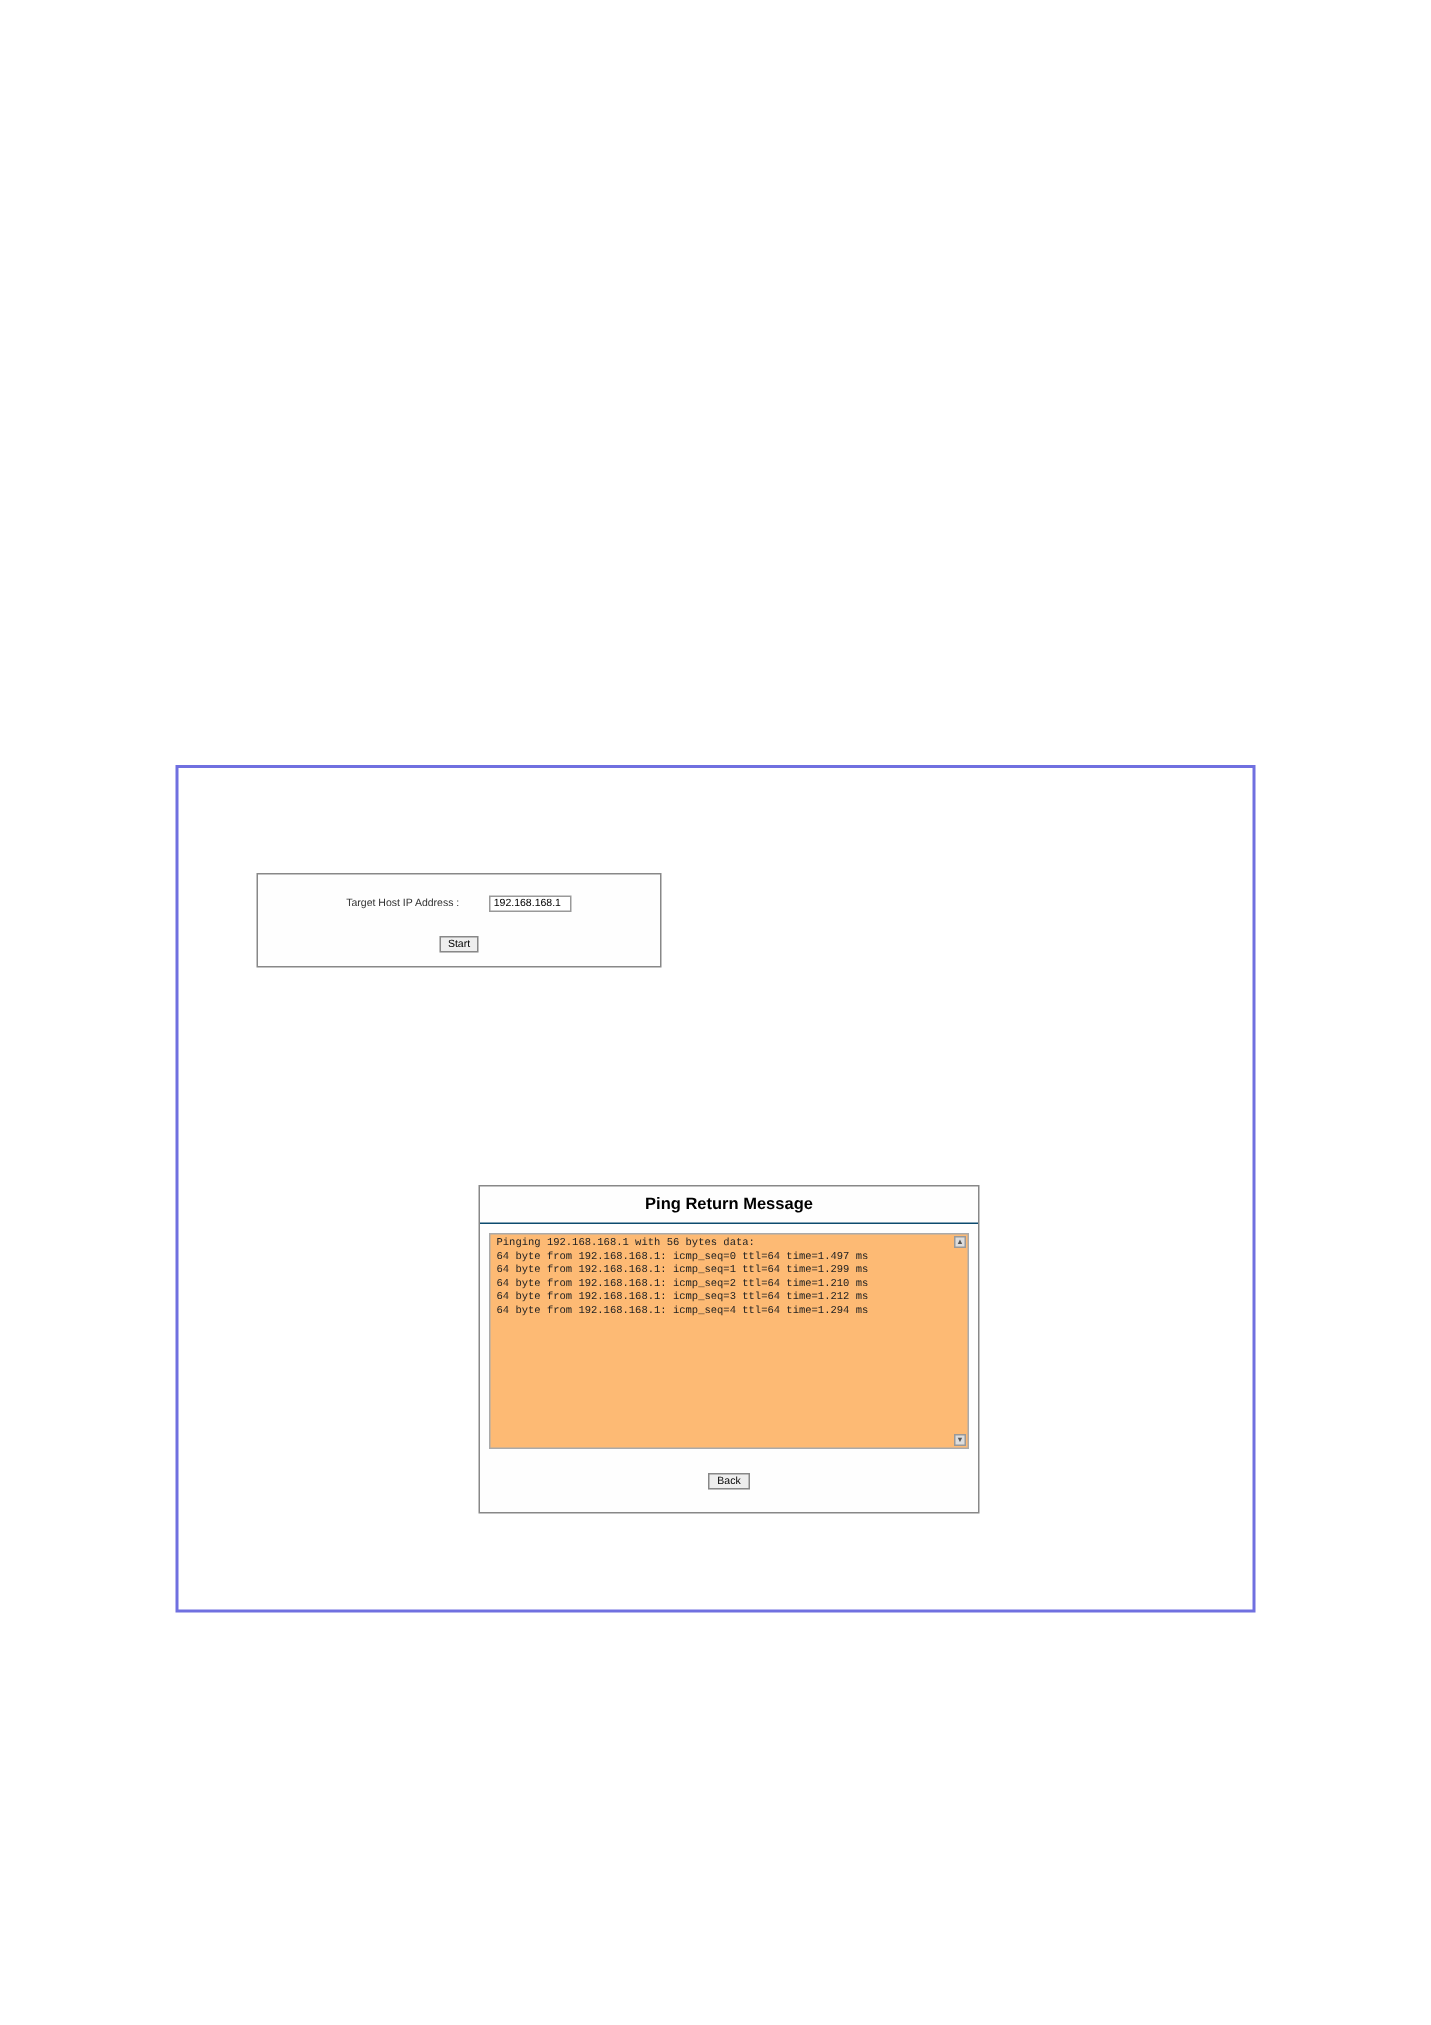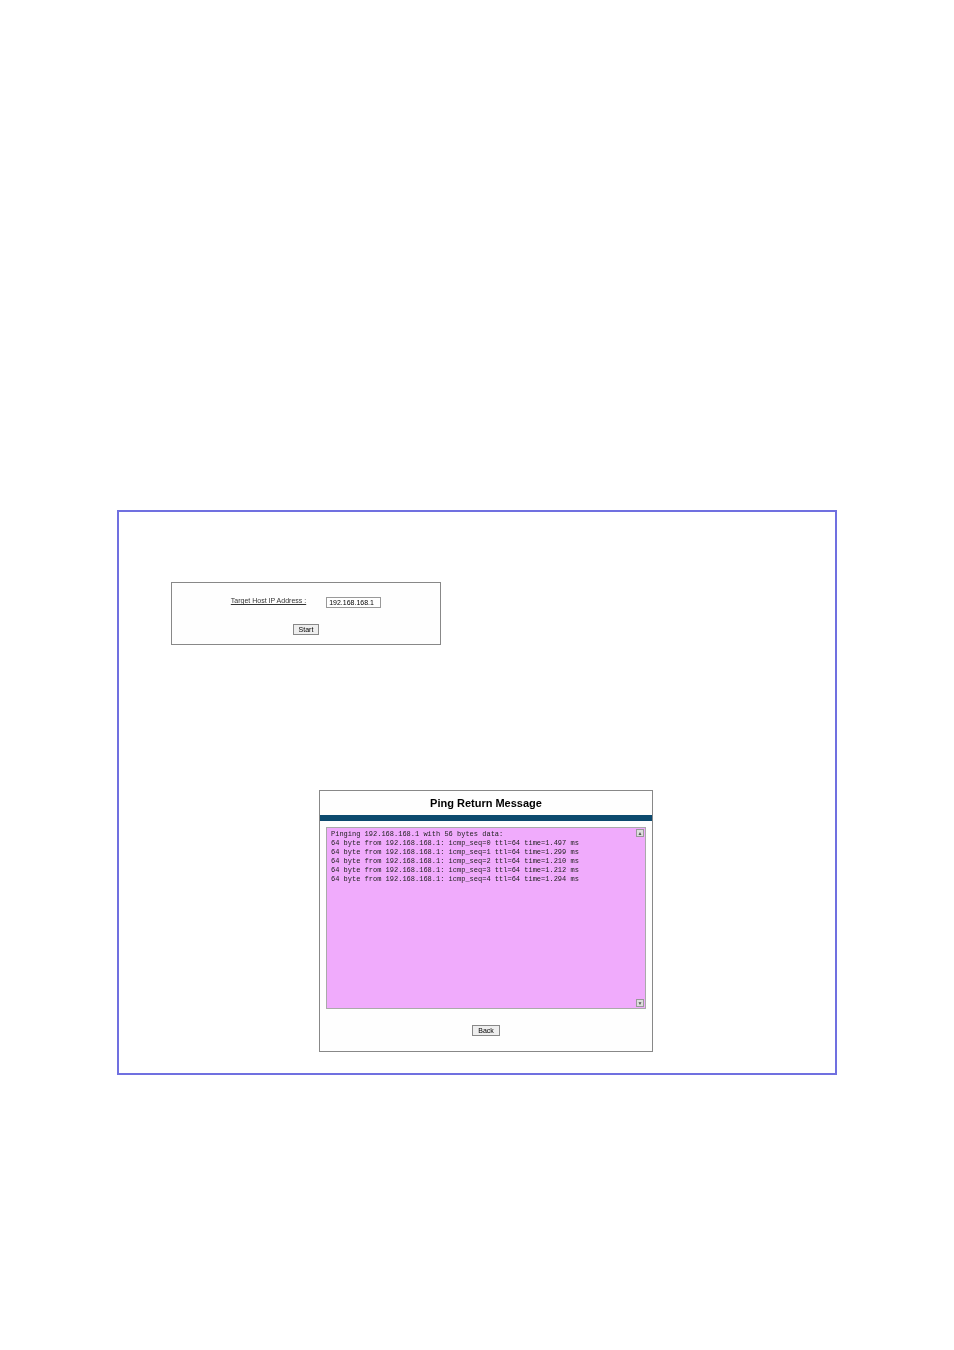--- a/index.html
+++ b/index.html
@@ -37,26 +37,25 @@
       font-size: 11px;
       padding: 6px 0;
       border-bottom: 1px solid #ccc;
       background: #fdfdfd;
     }
     .panel-body {
       padding: 14px 8px 8px 8px;
     }
     .field-row {
       display: flex;
-      align-items: flex-start;
+      align-items: center;
       justify-content: center;
       gap: 20px;
       font-size: 7px;
       color: #333;
-      text-decoration: underline;
     }
     .field-row label {
       white-space: nowrap;
     }
     .field-row input[type="text"] {
       width: 55px;
       height: 11px;
       font-size: 7px;
       padding: 0 2px;
       border: 1px solid #999;
@@ -78,31 +77,31 @@
       left: 200px;
       width: 334px;
       border: 1px solid #888;
       background: #fefefe;
     }
     .return-title {
       text-align: center;
       font-weight: bold;
       font-size: 11px;
       padding: 6px 0;
-      border-bottom: 6px solid #0c4a6e;
+      border-bottom: 1px solid #0c4a6e;
     }
     .return-body {
       padding: 6px;
     }
     .textarea-wrap {
       position: relative;
       width: 100%;
-      height: 182px;
+      height: 144px;
       border: 1px solid #aaa;
-      background: #f0abfc;
+      background: #fdba74;
       overflow: hidden;
     }
     .textarea-content {
       font-family: "Courier New", monospace;
       font-size: 7px;
       line-height: 1.3;
       padding: 2px 4px;
       white-space: pre;
       color: #222;
     }

